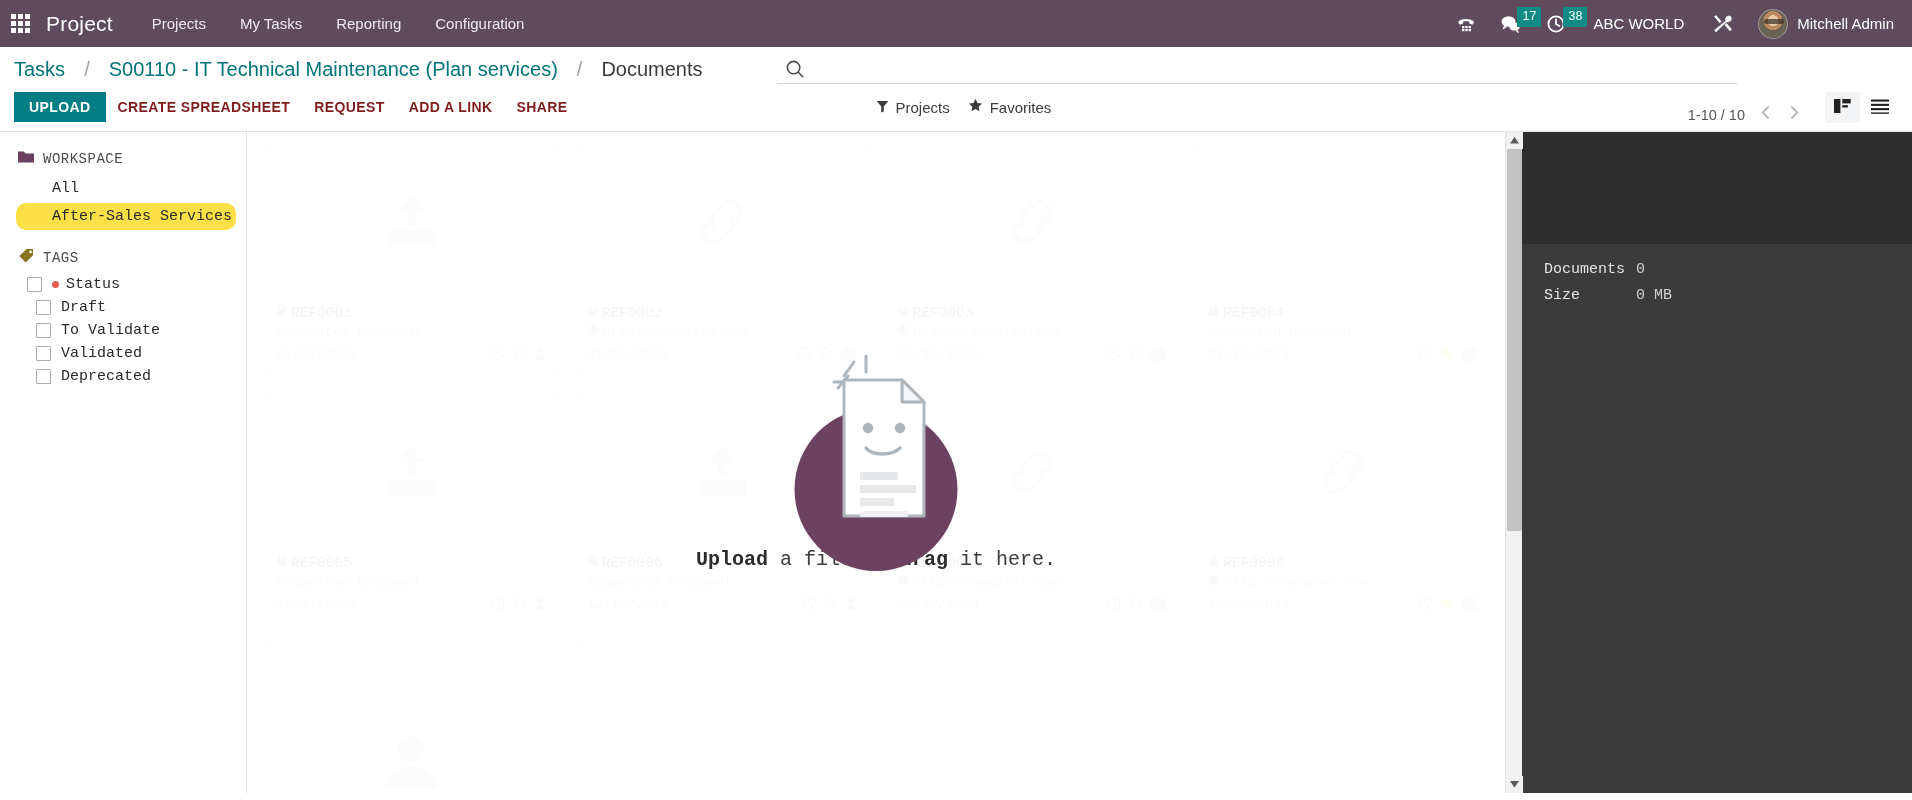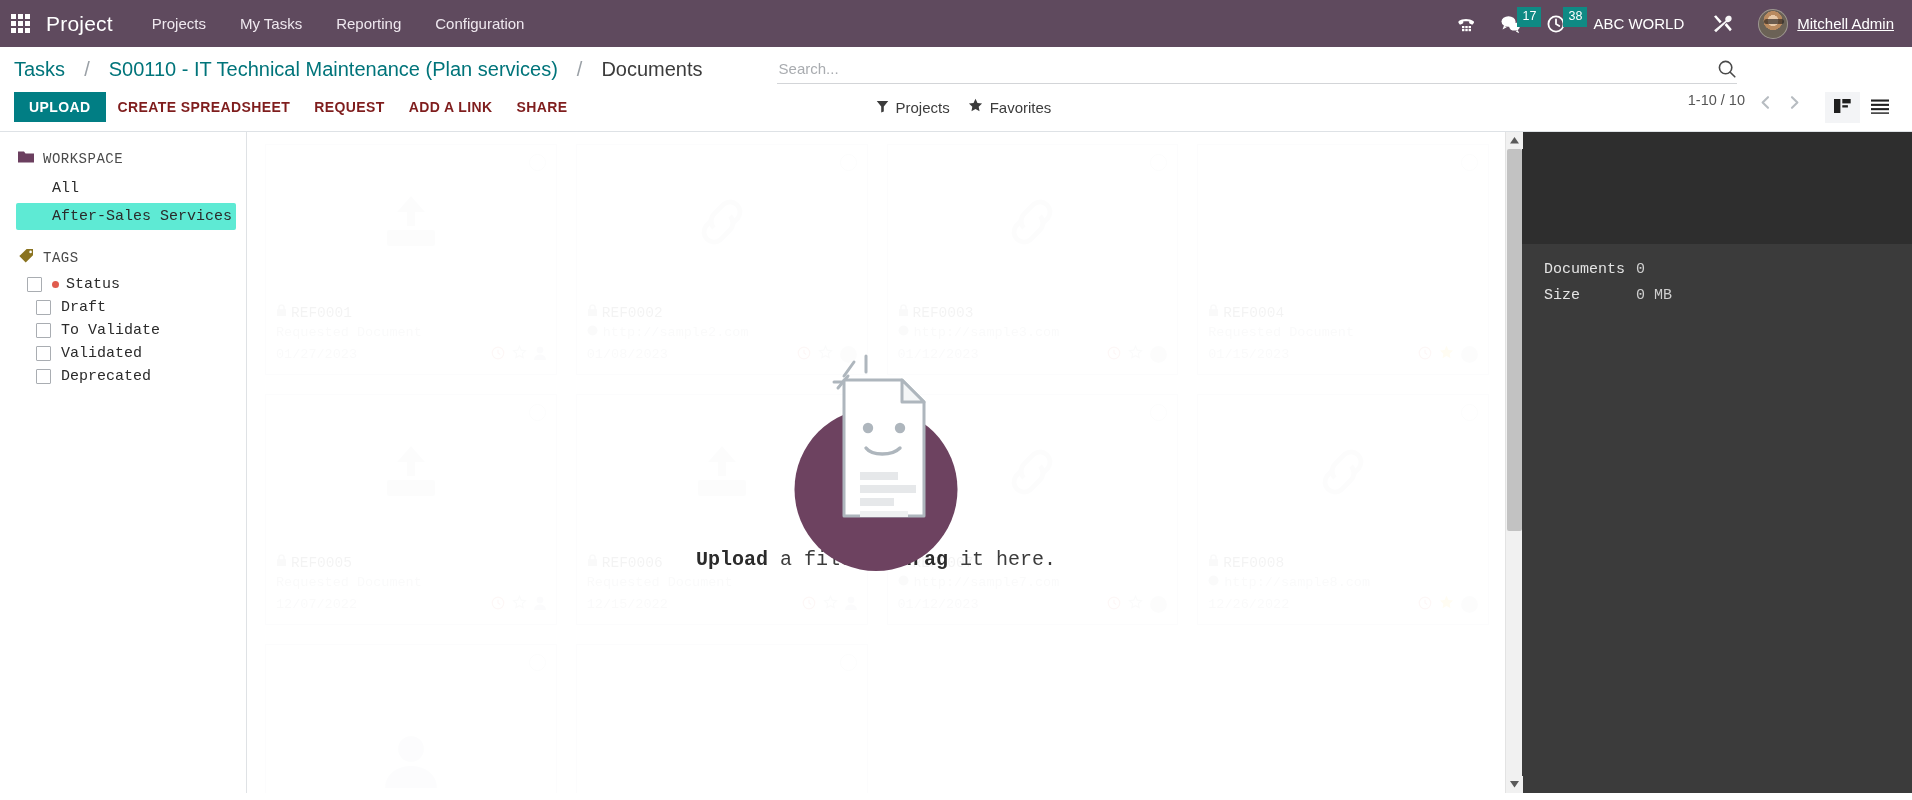--- a/index.html
+++ b/index.html
@@ -79,21 +79,20 @@
   .company-name {
     font-size: 15px; color: #ffffff;
     padding: 0 14px; cursor: pointer;
     height: 100%; display: flex; align-items: center;
     white-space: nowrap;
   }
   .user-box {
     display: flex; align-items: center; gap: 9px;
     padding: 0 4px 0 12px; cursor: pointer;
     height: 100%;
-    text-decoration: underline;
   }
   .avatar {
     width: 30px; height: 30px; border-radius: 50%;
     background: radial-gradient(circle at 50% 38%, #e8c9a8 0 24%, #b98a5f 25% 42%, #6b6256 43% 100%);
     border: 1px solid rgba(255,255,255,.35);
     position: relative; overflow: hidden;
     flex: none;
   }
   .avatar::after {
     content: ""; position: absolute;
@@ -168,21 +167,21 @@
     white-space: nowrap;
   }
 
   .cp-filters { display: flex; align-items: center; gap: 6px; margin-left: 290px; }
   .filter-item {
     display: flex; align-items: center; gap: 7px;
     font-size: 15px; color: #3c3c3c;
     cursor: pointer; padding: 3px 6px;
   }
 
-  .cp-right { margin-left: auto; display: flex; align-items: flex-start; gap: 4px; }
+  .cp-right { margin-left: auto; display: flex; align-items: flex-end; gap: 4px; }
   .pager { font-size: 14.5px; color: #555; white-space: nowrap; padding-right: 4px; }
   .pager-btn {
     background: transparent; border: 0;
     color: #b7bcc1; cursor: pointer;
     padding: 2px 5px; display: flex; align-items: center;
   }
   .view-sw { display: flex; align-items: center; margin-left: 14px; gap: 2px; }
   .view-btn {
     background: transparent; border: 0;
     padding: 6px 9px; cursor: pointer;
@@ -220,21 +219,21 @@
   .side-section.tags { margin-top: 12px; }
   .side-item {
     font-size: 15px;
     color: #2b2b2b;
     padding: 5px 8px 5px 36px;
     margin: 1px 10px 1px 16px;
     cursor: pointer;
     border-radius: 2px;
     white-space: nowrap;
   }
-  .side-item.selected { background: #5eead4; }
+  .side-item.selected { background: #fde047; border-radius: 10px; }
   .tag-row {
     display: flex; align-items: center; gap: 10px;
     padding: 3px 8px 3px 27px;
     font-size: 15px; color: #2b2b2b;
     cursor: pointer;
   }
   .tag-row.child { padding-left: 36px; }
   .cb {
     width: 15px; height: 15px;
     border: 1px solid #a9adb2;
@@ -437,21 +436,20 @@
     <div class="cp-top">
       <div class="breadcrumb">
         <span class="bc-link">Tasks</span>
         <span class="bc-sep">/</span>
         <span class="bc-link">S00110 - IT Technical Maintenance (Plan services)</span>
         <span class="bc-sep">/</span>
         <span class="bc-active">Documents</span>
       </div>
 
       <div class="search-area">
-        <input type="text" placeholder="Search..." style="">
         <span class="search-mag">
           <svg width="20" height="20" viewBox="0 0 20 20" fill="none" stroke="#4a4a4a" stroke-width="1.6">
             <circle cx="8.6" cy="8.6" r="6.2"></circle>
               <path d="M13.2 13.2l4.6 4.6" stroke-linecap="round"></path>
           </svg>
         </span>
       </div>
     </div>
 
     <div class="cp-bottom">

